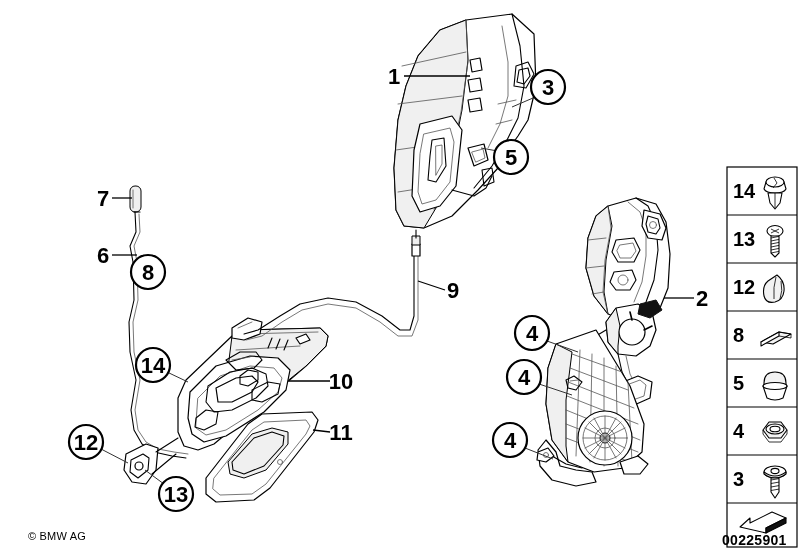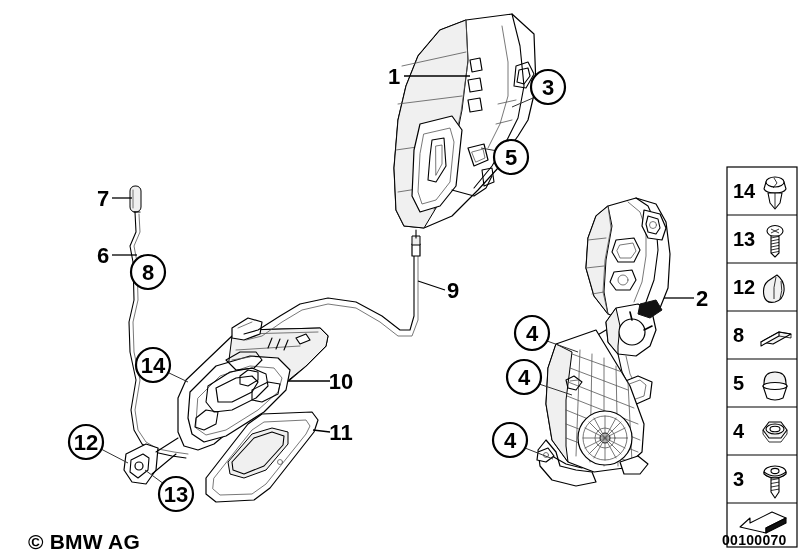--- a/index.html
+++ b/index.html
@@ -21,22 +21,22 @@
     position: absolute;
     left: 0;
     top: 0;
     width: 799px;
     height: 559px;
   }
   .copyright {
     position: absolute;
     left: 28px;
     top: 530px;
-    font-size: 21px;
-    font-weight: bold;
+    font-size: 11px;
+    font-weight: normal;
     color: #000;
     letter-spacing: 0.2px;
     white-space: nowrap;
   }
   .partnumber {
     position: absolute;
     left: 722px;
     top: 532px;
     font-size: 14px;
     font-weight: bold;
@@ -409,15 +409,15 @@
         </g>
         <line x1="727" y1="503" x2="797" y2="503" stroke="#000" stroke-width="1.1"></line>
         <g>
           <path d="M740 527 l10 -9 l0 5 l22 -11 l14 6 l-20 10 l0 5 Z" fill="#ffffff" stroke="#000" stroke-width="1.1" stroke-linejoin="round"></path>
           <path d="M766 528 l20 -10 l0 5 l-20 10 Z" fill="#111111" stroke="#000" stroke-width="1.1" stroke-linejoin="round"></path>
         </g>
       </g>
   </svg>
 
   <div class="copyright">© BMW AG</div>
-  <div class="partnumber">00100070</div>
+  <div class="partnumber">00225901</div>
 
 </div>
 
 </body></html>

